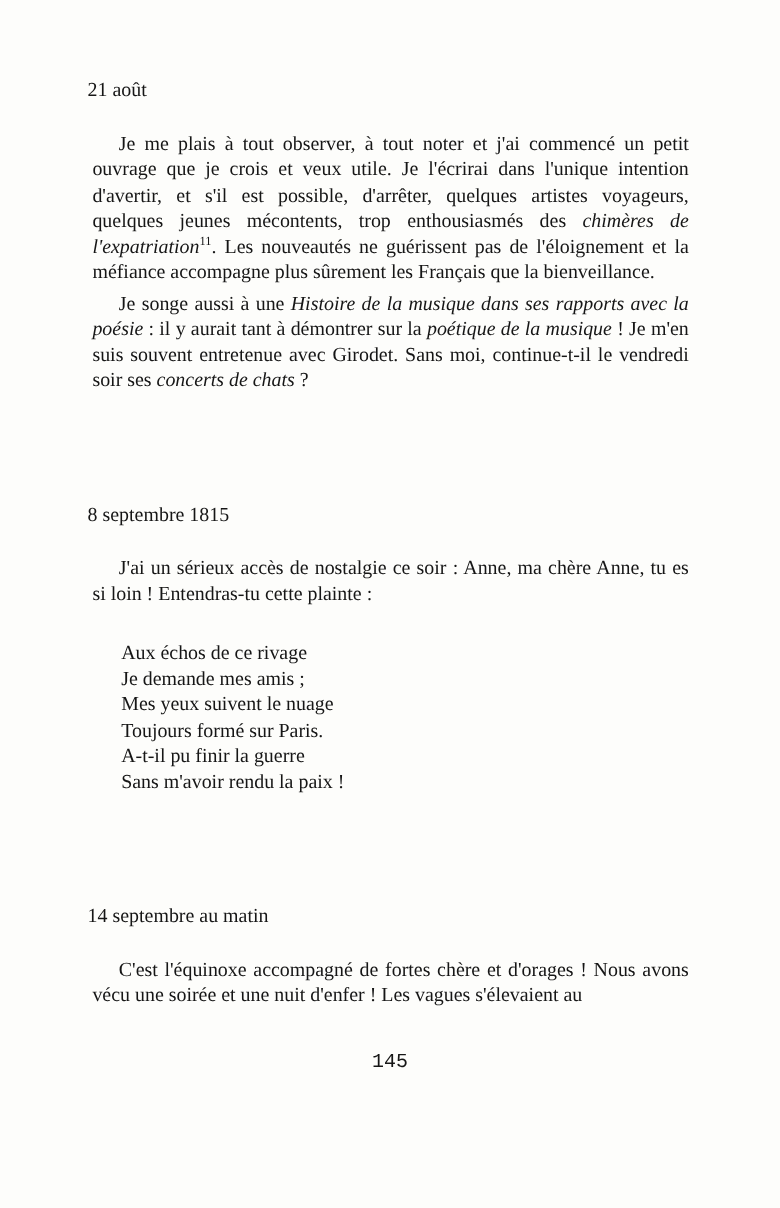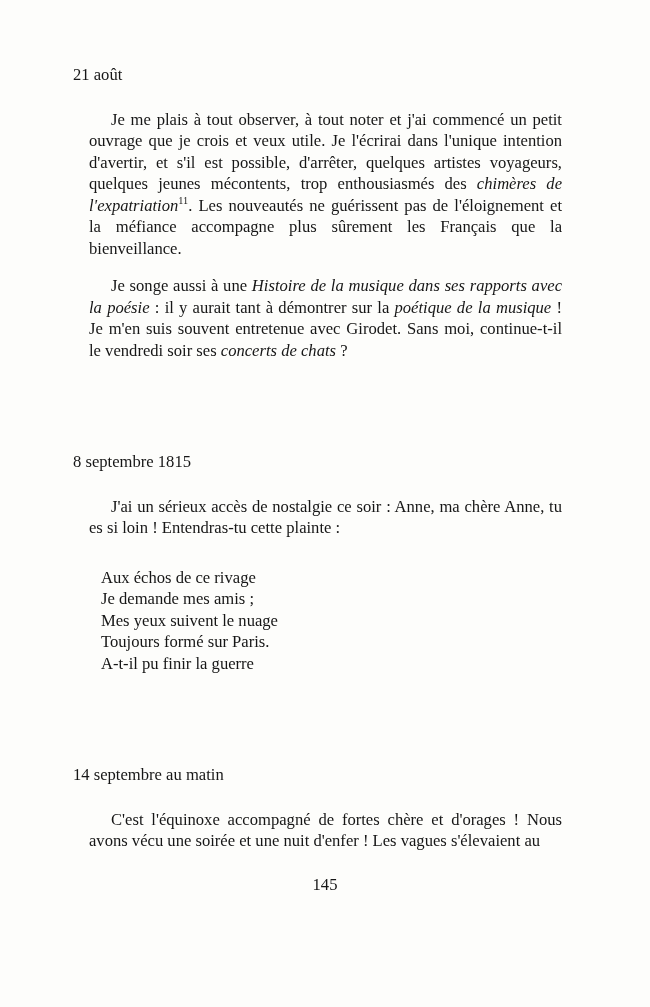--- a/index.html
+++ b/index.html
@@ -25,21 +25,21 @@
   .entry-date {
     font-size: 16.6px;
     font-weight: normal;
     margin: 0 0 23px 0;
     line-height: 21.5px;
   }
   .entry-date.spaced {
     margin-top: 90px;
   }
   p.body-paragraph {
-    margin: 16px;
+    margin: 4px;
     text-indent: 22px;
     text-align: justify;
   }
   .verse-block {
     margin: 28px 0 0 28px;
   }
   .verse-line {
     line-height: 21.5px;
   }
   sup {
@@ -47,20 +47,21 @@
     line-height: 0;
     vertical-align: super;
   }
   .page-number {
     position: absolute;
     left: 0;
     right: 0;
     top: 874px;
     text-align: center;
     font-size: 16.6px;
+    font-family: Liberation Mono, monospace;
   }
 </style>
 </head>
 <body>
 
 <div class="page">
   <div class="text-block">
 
     <h2 class="entry-date">21 août</h2>
 
@@ -71,20 +72,21 @@
     <h2 class="entry-date spaced">8 septembre 1815</h2>
 
     <p class="body-paragraph"><span>J'ai un sérieux accès de nostalgie ce soir : Anne, ma chère Anne, tu es si loin ! Entendras-tu cette plainte :</span></p>
 
     <div class="verse-block">
       <div class="verse-line">Aux échos de ce rivage</div>
       <div class="verse-line">Je demande mes amis ;</div>
       <div class="verse-line">Mes yeux suivent le nuage</div>
       <div class="verse-line">Toujours formé sur Paris.</div>
       <div class="verse-line">A-t-il pu finir la guerre</div>
+      <div class="verse-line">Sans m'avoir rendu la paix !</div>
     </div>
 
     <h2 class="entry-date spaced">14 septembre au matin</h2>
 
     <p class="body-paragraph"><span>C'est l'équinoxe accompagné de fortes chère et d'orages ! Nous avons vécu une soirée et une nuit d'enfer ! Les vagues s'élevaient au</span></p>
 
   </div>
 
   <div class="page-number">145</div>
 </div>

